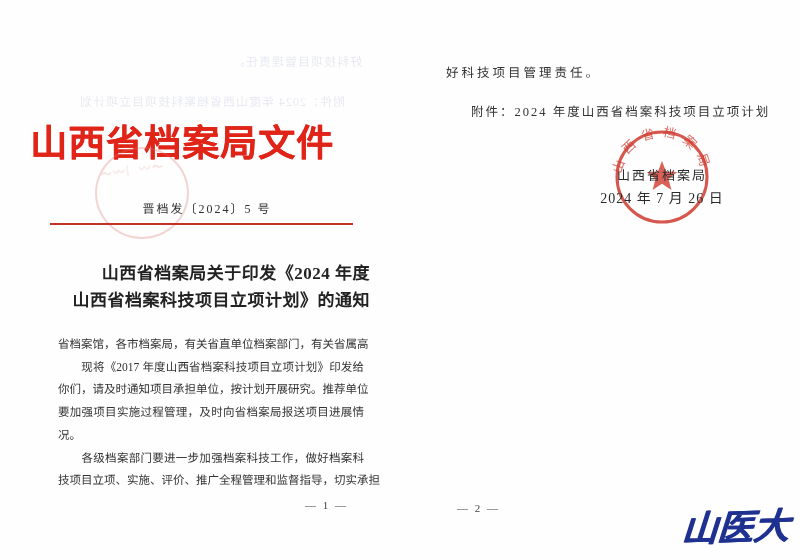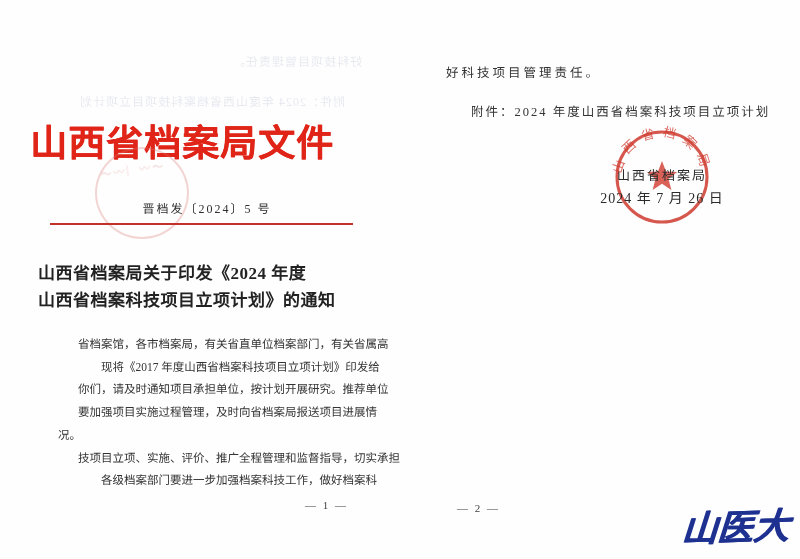--- a/index.html
+++ b/index.html
@@ -55,39 +55,38 @@
     color:#2f2f2f;
     letter-spacing:2px;
     white-space:nowrap;
   }
   .red-rule{
     left:50px;top:223px;width:303px;height:2px;
     background:#c23229;
   }
   .doc-title{
     left:38px;top:260px;width:332px;
-    text-align:left;
+    text-align:right;
     font-size:17px;
     font-weight:bold;
     color:#222222;
     line-height:27px;
     letter-spacing:0.5px;
     white-space:nowrap;
   }
   .body-block{
     left:58px;top:333px;width:306px;
     font-size:11.5px;
     color:#333333;
     line-height:22.7px;
   }
   .body-line{white-space:pre;overflow:visible;}
   .body-line.full{
     text-align:justify;
     text-align-last:justify;
-    margin-left:20px;
     -moz-text-align-last:justify;
   }
   .page-num{
     font-size:11px;color:#444444;letter-spacing:2px;white-space:nowrap;
   }
   .page-num-1{left:305px;top:499px;}
   .page-num-2{left:457px;top:502px;}
 
   
   .r-closing{
@@ -153,22 +152,22 @@
       <div>山西省档案局关于印发《2024 年度</div>
       <div>山西省档案科技项目立项计划》的通知</div>
     </div>
 
     <div class="abs body-block">
       <div class="body-line full">省档案馆，各市档案局，有关省直单位档案部门，有关省属高</div>
       <div class="body-line full">　　现将《2017 年度山西省档案科技项目立项计划》印发给</div>
       <div class="body-line full">你们，请及时通知项目承担单位，按计划开展研究。推荐单位</div>
       <div class="body-line full">要加强项目实施过程管理，及时向省档案局报送项目进展情</div>
       <div class="body-line">况。</div>
+      <div class="body-line full">　　各级档案部门要进一步加强档案科技工作，做好档案科</div>
       <div class="body-line full">技项目立项、实施、评价、推广全程管理和监督指导，切实承担</div>
-      <div class="body-line full">　　各级档案部门要进一步加强档案科技工作，做好档案科</div>
     </div>
 
     <div class="abs page-num page-num-1">— 1 —</div>
   </div>
 
   <div>
 
     <div class="abs r-closing">好科技项目管理责任。</div>
 
     <div class="abs r-attach">附件：2024 年度山西省档案科技项目立项计划</div>

